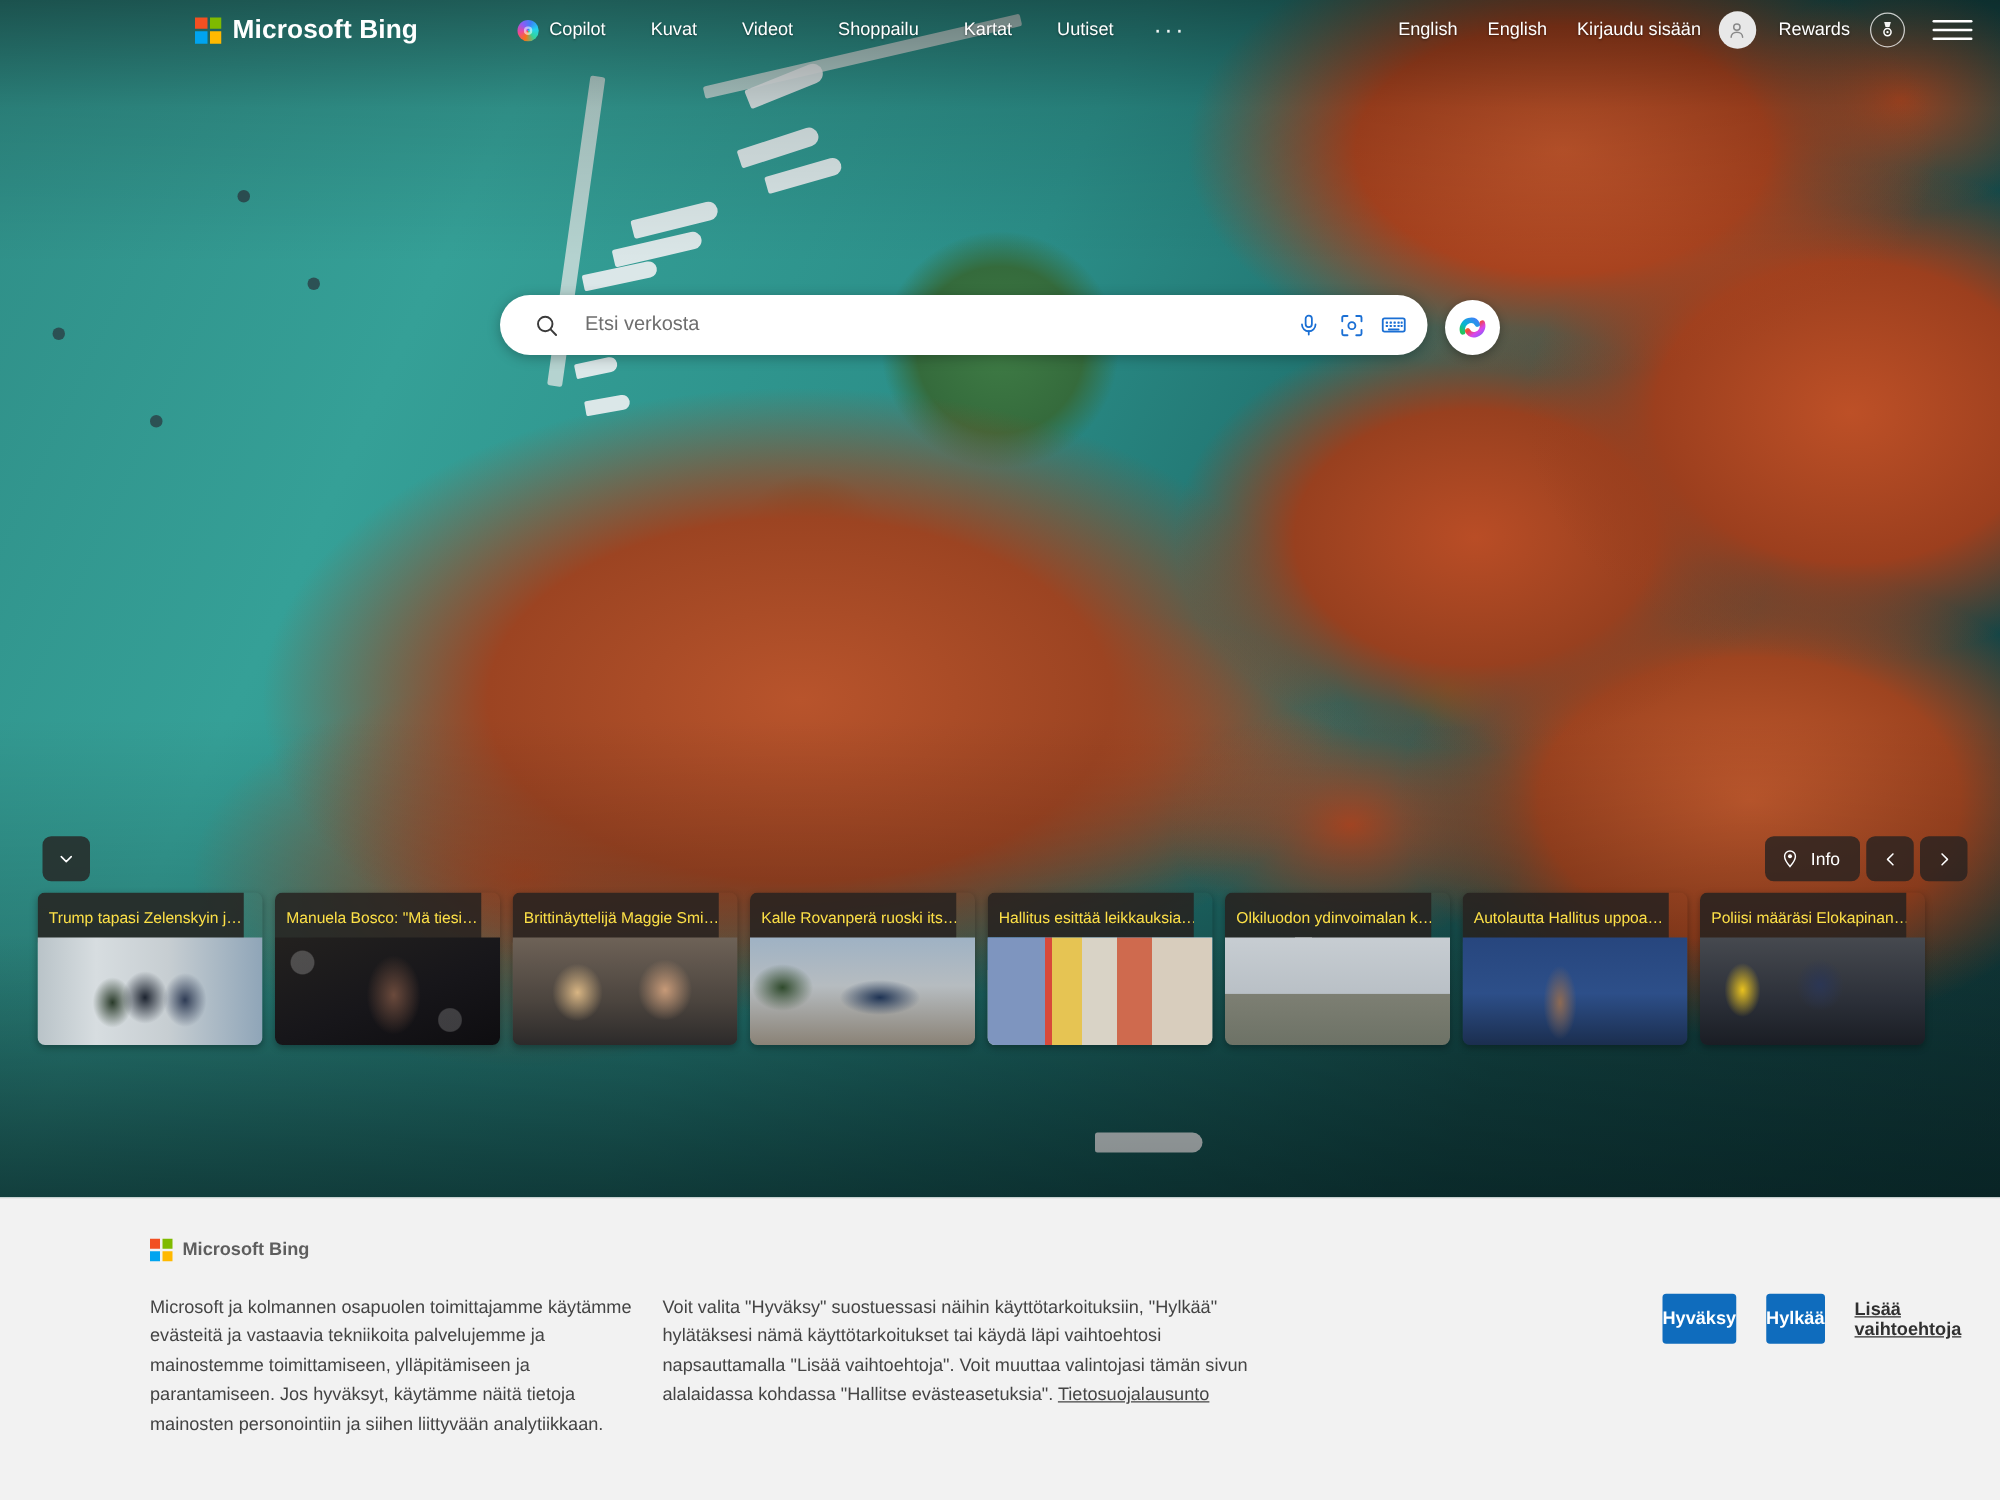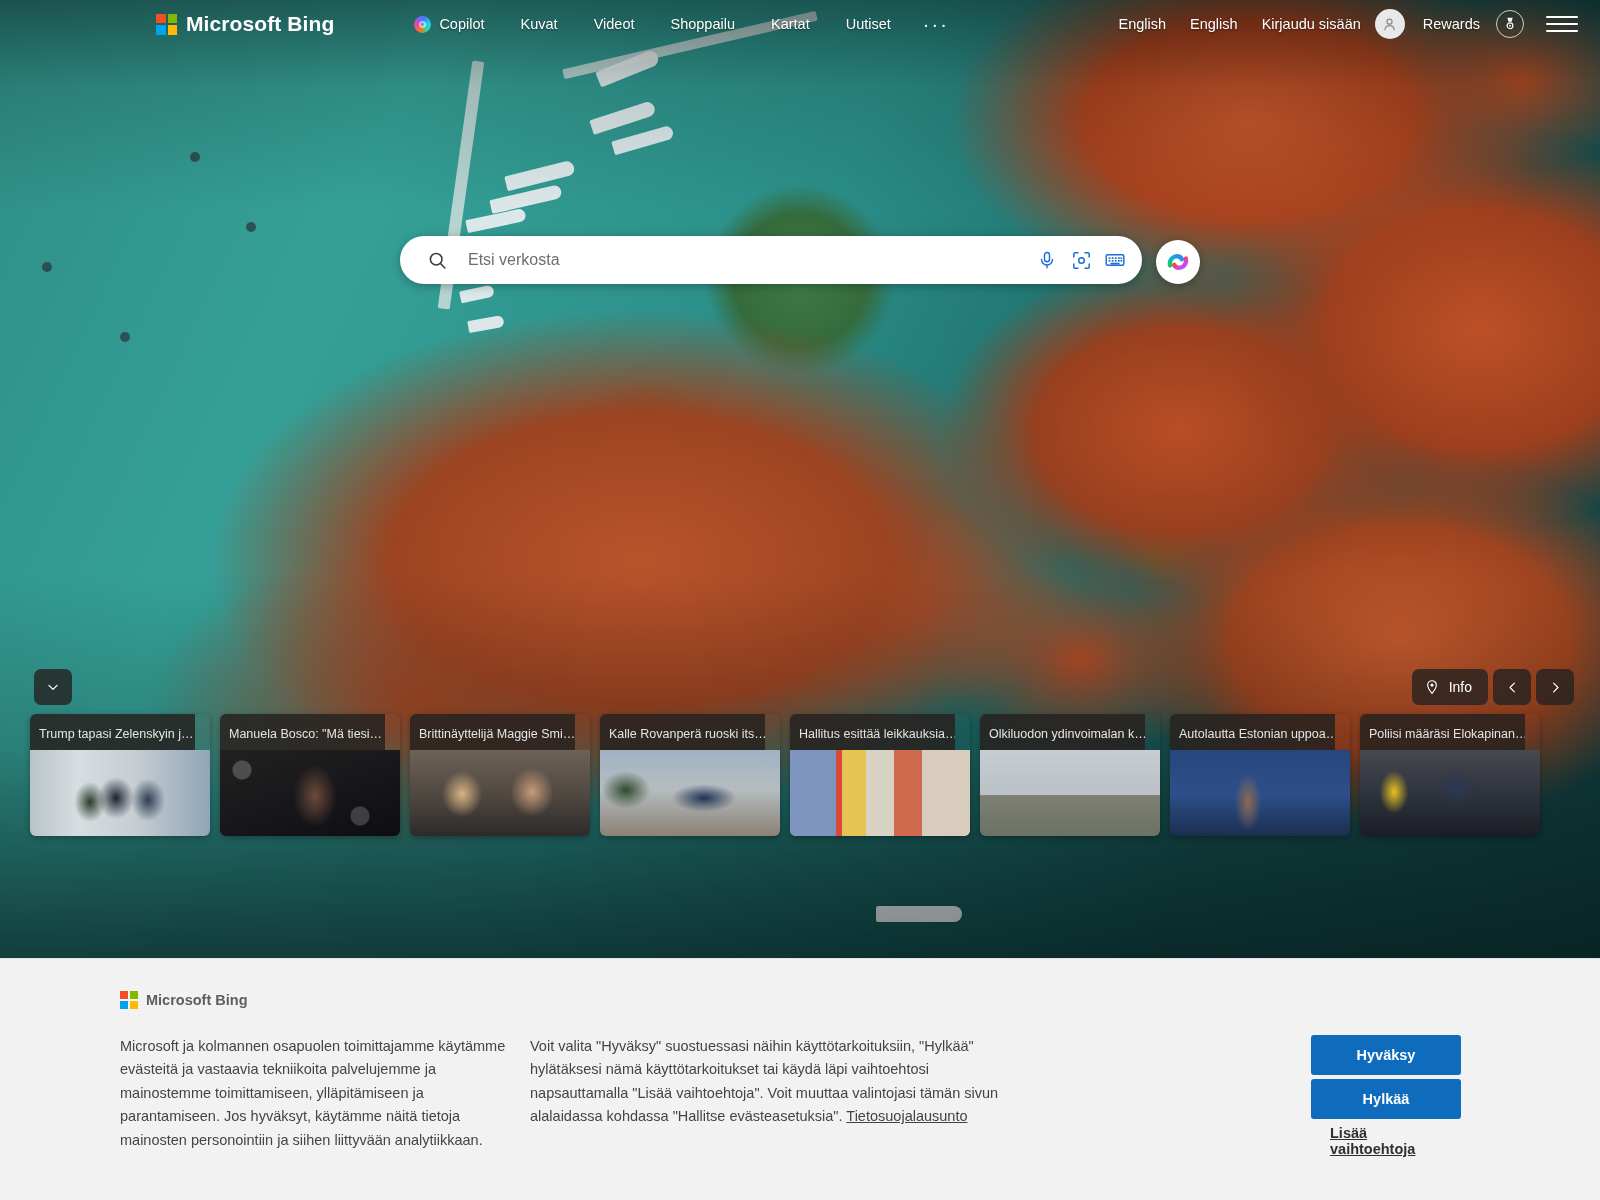--- a/index.html
+++ b/index.html
@@ -143,21 +143,21 @@
     position: absolute; left: 30px; right: 0; top: 714px; height: 122px;
     display: flex; gap: 10px; z-index: 18;
   }
   .card {
     width: 180px; height: 122px; border-radius: 6px; overflow: hidden;
     position: relative; cursor: pointer; flex: 0 0 auto;
     box-shadow: 0 2px 6px rgba(0,0,0,.3);
   }
   .card-title {
     position: absolute; top: 0; left: 0; right: 15px; height: 40px;
-    background: rgba(38,34,32,.86); color: #e5e5e5; font-size: 12.5px;
+    background: rgba(38,34,32,.86); color: #fde047; font-size: 12.5px;
     display: flex; align-items: center; padding: 0 9px;
     white-space: nowrap; overflow: hidden; text-overflow: ellipsis;
   }
   .card-img { position: absolute; top: 36px; left: 0; right: 0; bottom: 0; }
 
   
   .img-trump { background:
       radial-gradient(ellipse 26px 30px at 86px 48px, #1d2430 0%, rgba(29,36,48,0) 70%),
       radial-gradient(ellipse 22px 28px at 60px 52px, #2a3b2a 0%, rgba(42,59,42,0) 72%),
       radial-gradient(ellipse 24px 30px at 118px 50px, #2f3c55 0%, rgba(47,60,85,0) 72%),
@@ -206,21 +206,21 @@
   .ms-logo-sm i:nth-child(2){ background:#7fba00; }
   .ms-logo-sm i:nth-child(3){ background:#00a4ef; }
   .ms-logo-sm i:nth-child(4){ background:#ffb900; }
   .cookie-brand { font-size: 14.5px; color: #5e5e5e; font-weight: 600; }
 
   .cookie-body { display: flex; gap: 0; align-items: flex-start; }
   .cookie-col { font-size: 14.5px; line-height: 1.62; color: #444; }
   .cookie-col.c1 { width: 395px; }
   .cookie-col.c2 { width: 470px; margin-left: 15px; }
   .privacy-link { color: #444; text-decoration: underline; cursor: pointer; }
-  .cookie-actions { margin-left: auto; display:flex; flex-direction: column; align-items: center; width: 150px; gap: 4px; padding-right: 38px; }
+  .cookie-actions { margin-left: auto; display:flex; align-items: center; width: 150px; gap: 24px; padding-right: 38px; }
   .btn-primary {
     width: 150px; height: 40px; background: #0f6cbd; color: #fff; border: none;
     border-radius: 3px; font-size: 14.5px; font-weight: 700; cursor: pointer;
     font-family: "Liberation Sans", sans-serif;
   }
   .more-link { font-size: 14.5px; font-weight: 700; color: #303030; text-decoration: underline; cursor: pointer; margin-top: 2px; }
 </style>
 </head>
 <body>
 
@@ -401,21 +401,21 @@
     </div>
     <div class="card">
       <div class="card-title">Hallitus esittää leikkauksia…</div>
       <div class="card-img img-houses"></div>
     </div>
     <div class="card">
       <div class="card-title">Olkiluodon ydinvoimalan k…</div>
       <div class="card-img img-nuclear"></div>
     </div>
     <div class="card">
-      <div class="card-title">Autolautta Estonian uppoa…</div>
+      <div class="card-title">Autolautta Hallitus uppoa…</div>
       <div class="card-img img-estonia"></div>
     </div>
     <div class="card">
       <div class="card-title">Poliisi määräsi Elokapinan…</div>
       <div class="card-img img-police"></div>
     </div>
   </div>
 </div>
 
 <div class="cookie">

